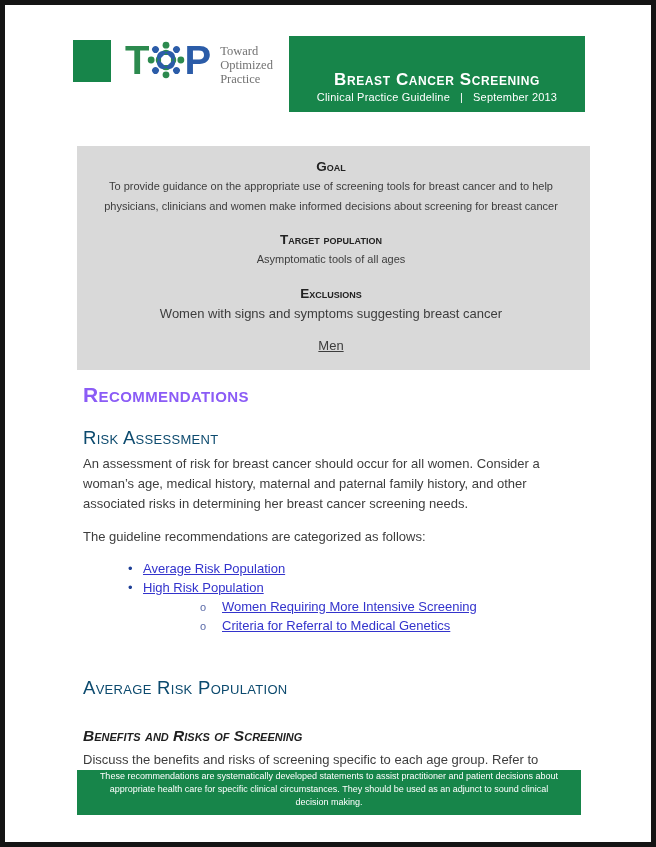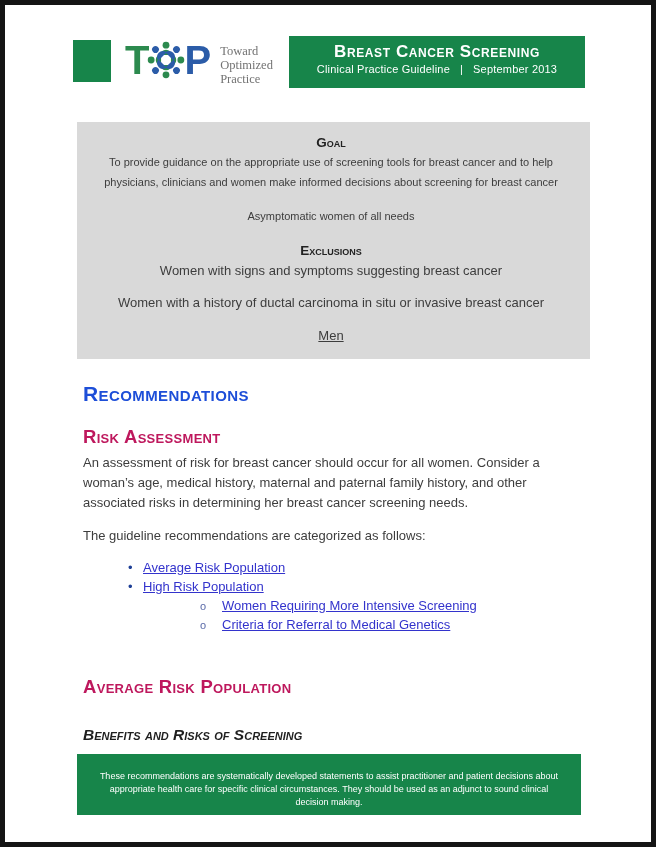--- a/index.html
+++ b/index.html
@@ -32,21 +32,21 @@
     font-size:12.5px; line-height:14px; color:#737373;
     margin-left:10px; margin-top:8px;
   }
   .banner {
     width:296px; min-height:52px;
     background:#17854a; color:#ffffff;
     text-align:center; padding:6px 6px 7px 6px;
   }
   .banner-title {
     font-weight:700; font-size:17px; line-height:20px;
-    font-variant:small-caps; letter-spacing:.6px;
+    font-variant:small-caps; letter-spacing:.6px;margin-top:28px;
   }
   .banner-subtitle { font-weight:400; font-size:11px; line-height:15px; letter-spacing:.2px; }
   .banner-sep { display:inline-block; margin:0 10px; }
 
   
   .summary-box {
     margin:34px 66px 0 72px;
     width:513px;
     background:#d9d9d9;
     padding:12px 12px 14px 7px;
@@ -61,26 +61,26 @@
   .box-text { font-size:11px; line-height:19.5px; margin-bottom:15px; }
   .excl-item { font-size:13px; line-height:19.5px; margin-bottom:13px; }
   .excl-item.last { margin-bottom:0;text-decoration:underline; }
 
   
   .content { margin:0 66px 0 72px; width:513px; color:#3d3d3d; }
   .indent { margin-left:6px; }
   .h1-blue {
     font-variant:small-caps; font-weight:700;
     font-size:21px; line-height:24px; letter-spacing:.4px;
-    color:#1d4ed8; margin-top:23px;
+    color:#8b5cf6; margin-top:13px;
   }
   .h2-green {
-    font-variant:small-caps; font-weight:700;
+    font-variant:small-caps; font-weight:400;
     font-size:18.5px; line-height:22px; letter-spacing:.3px;
-    color:#be185d;
+    color:#0c4a6e;
   }
   .h2-green.risk { margin-top:20px; }
   .h2-green.avg { margin-top:42px; }
   .h3-italic {
     font-variant:small-caps; font-weight:700; font-style:italic;
     font-size:15.5px; line-height:19px; color:#1f1f1f;
     margin-top:27px;
   }
   .para { font-size:13px; line-height:20px; margin-top:5px; }
   .para.intro { margin-top:13px; }
@@ -91,21 +91,21 @@
   .bullet-l1 { width:15px; margin-left:51px; color:#1e3f96; font-size:13px; }
   .bullet-l2 { width:22px; margin-left:123px; color:#5a6aa8; font-size:11px; }
 
   
   .footer-bar {
     position:absolute; left:72px; bottom:27px;
     width:504px;
     background:#17854a; color:#ffffff;
     text-align:center;
     font-size:9px; line-height:13px;
-    padding:16px 16px 6px 16px;
+    padding:0 16px 6px 16px;
   }
 </style>
 </head>
 <body>
 
 <div class="page">
 
   <div class="header">
     <div class="logo-block">
       <div class="logo-square"></div>
@@ -163,25 +163,25 @@
       <div class="banner-subtitle">
         <span>Clinical Practice Guideline</span><span class="banner-sep">|</span><span>September 2013</span>
       </div>
     </div>
   </div>
 
   <div class="summary-box">
     <div class="box-heading">Goal</div>
     <div class="box-text">To provide guidance on the appropriate use of screening tools for breast cancer and to help physicians, clinicians and women make informed decisions about screening for breast cancer</div>
 
-    <div class="box-text">Asymptomatic women of all needs</div>
+    <div class="box-heading">Target population</div>
+    <div class="box-text">Asymptomatic tools of all ages</div>
 
     <div class="box-heading">Exclusions</div>
     <div class="excl-item">Women with signs and symptoms suggesting breast cancer</div>
-    <div class="excl-item">Women with a history of ductal carcinoma in situ or invasive breast cancer</div>
     <div class="excl-item last">Men</div>
   </div>
 
   <div class="content">
     <h1 class="h1-blue indent">Recommendations</h1>
 
     <h2 class="h2-green risk indent">Risk Assessment</h2>
     <p class="para indent">An assessment of risk for breast cancer should occur for all women. Consider a woman’s age, medical history, maternal and paternal family history, and other associated risks in determining her breast cancer screening needs.</p>
     <p class="para intro indent">The guideline recommendations are categorized as follows:</p>
 

